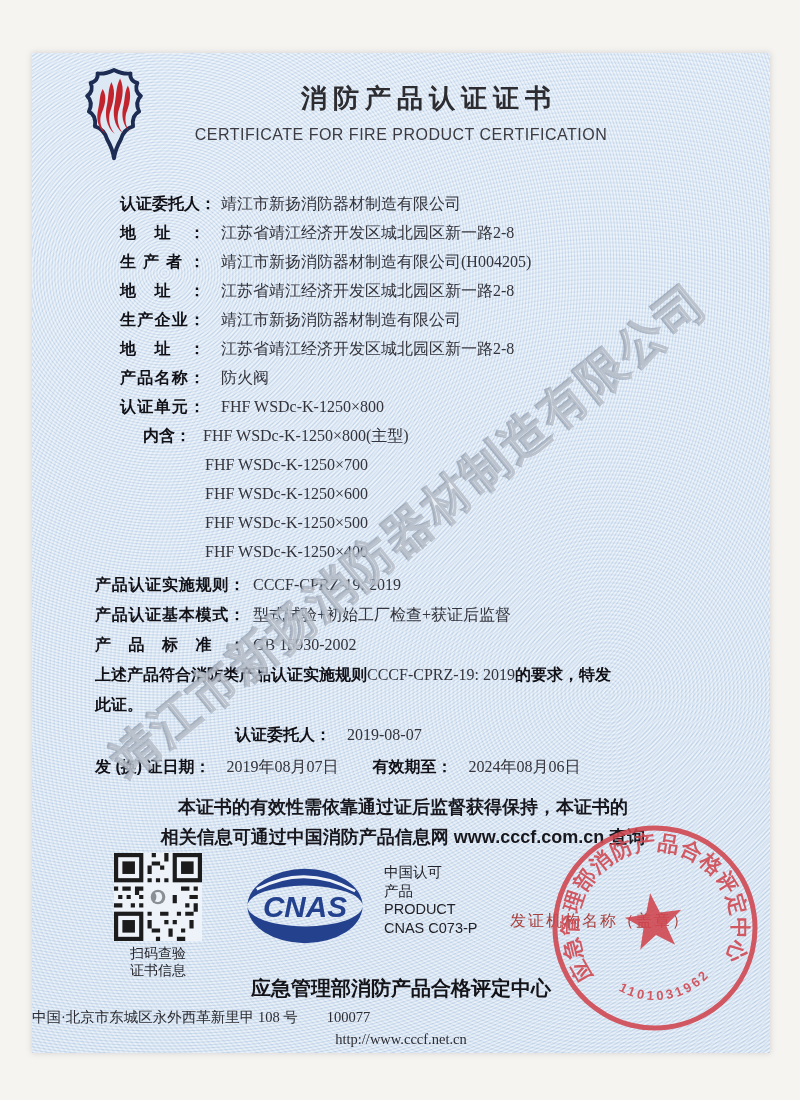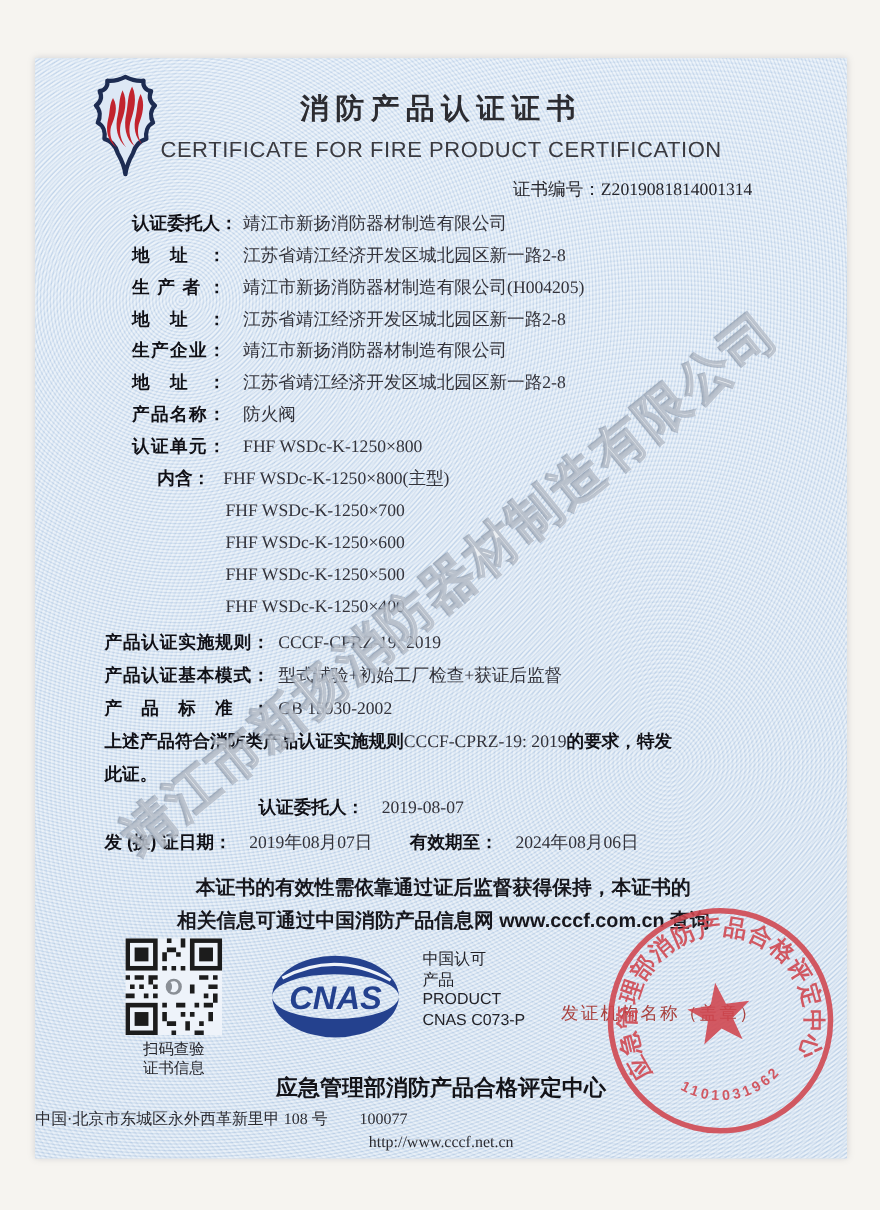--- a/index.html
+++ b/index.html
@@ -21,25 +21,25 @@
     background-image:
       repeating-radial-gradient(circle at 18% 22%, rgba(255,255,255,.38) 0 1px, rgba(128,160,205,.16) 2px, rgba(255,255,255,.25) 3px),
       repeating-radial-gradient(circle at 78% 64%, rgba(255,255,255,.30) 0 1px, rgba(128,160,205,.14) 2px, rgba(255,255,255,.22) 4px),
       linear-gradient(180deg,#d8e6f4,#cfdfef);
     box-shadow:0 0 6px rgba(90,100,120,.25);
   }
   
   .logo{position:absolute;left:43px;top:10px;width:78px;height:104px;}
   .title{
     position:absolute;left:0;top:28px;width:100%;text-align:center;
-    font-size:26px;font-weight:600;letter-spacing:6px;color:#2c2c31;
+    font-size:26px;font-weight:600;letter-spacing:6px;color:#2c2c31;padding-left:28px;
   }
   .subtitle{
     position:absolute;left:0;top:73px;width:100%;text-align:center;
-    font-size:20px;letter-spacing:.5px;color:#3a3a40;
+    font-size:16px;letter-spacing:.5px;color:#3a3a40;
   }
   .certno{
     position:absolute;top:109px;right:86px;font-size:16px;color:#26262c;
     font-family:"Liberation Serif",serif;
   }
   .certno .lblb{font-family:"Liberation Sans",sans-serif;}
   
   .watermark{
     position:absolute;left:5px;top:455px;width:720px;text-align:center;
     transform:rotate(-39deg);transform-origin:center;
@@ -105,21 +105,20 @@
       <path d="M45,4 C51,7 57,9 64,8 C63,13 66,18 72,19 C69,25 71,31 76,34 C71,39 71,46 74,52 C68,55 66,62 67,69 C60,71 55,77 53,84 C49,91 46,98 45,106 C44,98 41,91 37,84 C35,77 30,71 23,69 C24,62 22,55 16,52 C19,46 19,39 14,34 C19,31 21,25 18,19 C24,18 27,13 26,8 C33,9 39,7 45,4 Z" fill="#dde8f5" stroke="#1d2c52" stroke-width="4.5" stroke-linejoin="round"></path>
       <path d="M32,26 C38,36 34,46 30,56 C28,64 30,72 36,78 C26,72 24,60 27,48 C29,40 28,33 32,26 Z" fill="#c2242e"></path>
       <path d="M42,18 C48,30 44,42 40,54 C38,64 41,72 46,78 C36,70 34,56 37,44 C39,35 38,27 42,18 Z" fill="#c2242e"></path>
       <path d="M52,14 C58,26 54,40 50,52 C48,62 50,70 55,77 C45,69 43,55 46,42 C48,32 47,24 52,14 Z" fill="#c2242e"></path>
       <path d="M61,22 C66,32 63,44 59,54 C57,63 59,70 63,75 C55,68 53,56 56,45 C58,36 57,30 61,22 Z" fill="#c2242e"></path>
     </svg>
   </div>
 
   <div class="title">消防产品认证证书</div>
   <div class="subtitle">CERTIFICATE FOR FIRE PRODUCT CERTIFICATION</div>
-  <div class="certno"><span class="lblb">证书编号：</span><span>Z2019081814001314</span></div>
 
   <div class="watermark">靖江市新扬消防器材制造有限公司</div>
 
   <div class="content">
     <div class="row f"><span class="lbl">认证委托人：</span><span class="val">靖江市新扬消防器材制造有限公司</span></div>
     <div class="row f"><span class="lbl">地址：</span><span class="val">江苏省靖江经济开发区城北园区新一路2-8</span></div>
     <div class="row f"><span class="lbl">生产者：</span><span class="val">靖江市新扬消防器材制造有限公司(H004205)</span></div>
     <div class="row f"><span class="lbl">地址：</span><span class="val">江苏省靖江经济开发区城北园区新一路2-8</span></div>
     <div class="row f"><span class="lbl">生产企业：</span><span class="val">靖江市新扬消防器材制造有限公司</span></div>
     <div class="row f"><span class="lbl">地址：</span><span class="val">江苏省靖江经济开发区城北园区新一路2-8</span></div>

